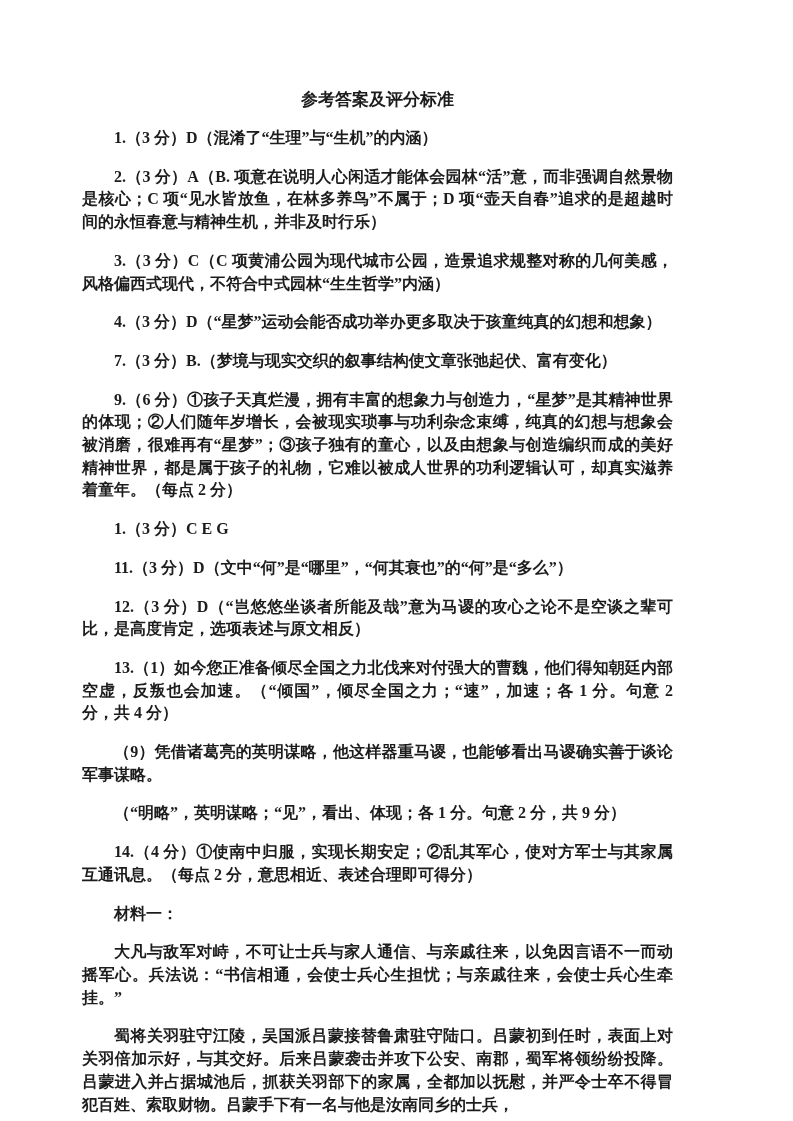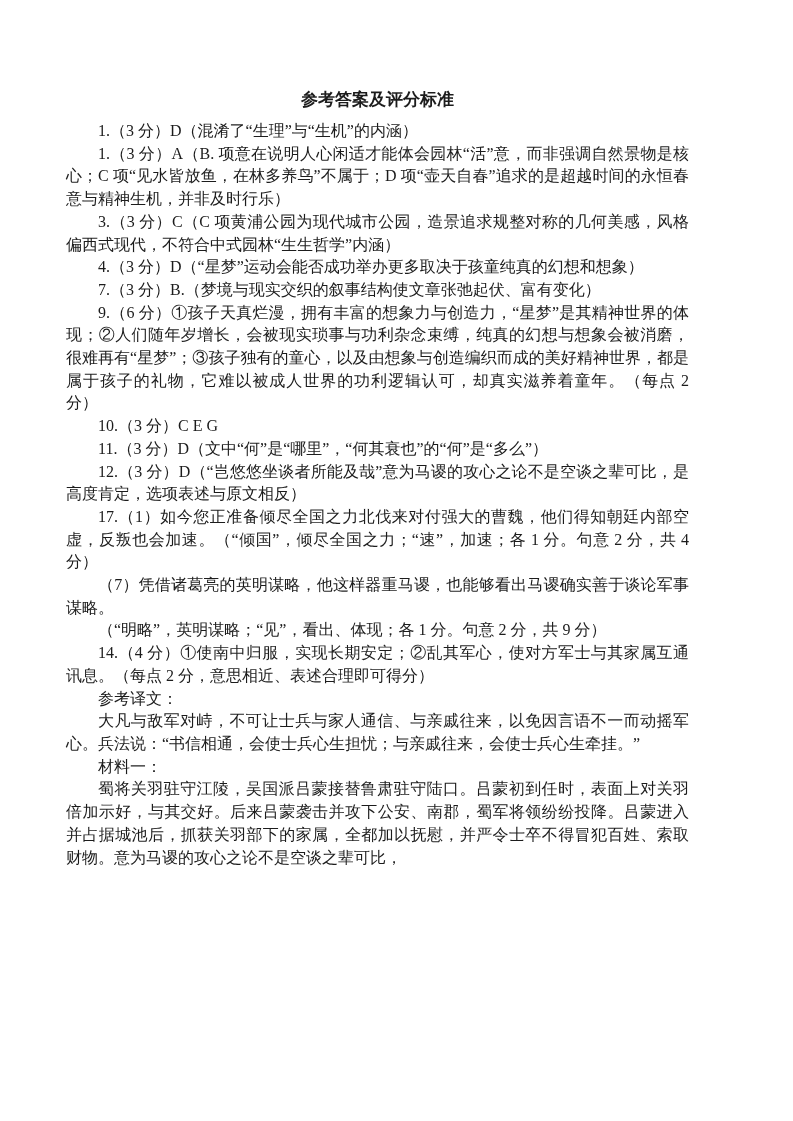--- a/index.html
+++ b/index.html
@@ -22,43 +22,43 @@
     overflow: hidden;
   }
   .doc-title {
     margin: 0 0 9px 0;
     text-align: center;
     font-size: 17px;
     font-weight: bold;
     line-height: 23px;
   }
   p.para {
-    margin: 0;
+    margin: 16px;
     text-indent: 2em;
     text-align: justify;
     text-justify: inter-ideograph;
     word-break: break-all;
+    font-weight: bold;
   }
 </style>
 </head>
 <body>
 
 <div class="page">
   <h1 class="doc-title">参考答案及评分标准</h1>
 
   <p class="para">1.（3 分）D（混淆了“生理”与“生机”的内涵）</p>
-  <p class="para">1.（3 分）A（B. 项意在说明人心闲适才能体会园林“活”意，而非强调自然景物是核心；C 项“见水皆放鱼，在林多养鸟”不属于；D 项“壶天自春”追求的是超越时间的永恒春意与精神生机，并非及时行乐）</p>
+  <p class="para">2.（3 分）A（B. 项意在说明人心闲适才能体会园林“活”意，而非强调自然景物是核心；C 项“见水皆放鱼，在林多养鸟”不属于；D 项“壶天自春”追求的是超越时间的永恒春意与精神生机，并非及时行乐）</p>
   <p class="para">3.（3 分）C（C 项黄浦公园为现代城市公园，造景追求规整对称的几何美感，风格偏西式现代，不符合中式园林“生生哲学”内涵）</p>
   <p class="para">4.（3 分）D（“星梦”运动会能否成功举办更多取决于孩童纯真的幻想和想象）</p>
   <p class="para">7.（3 分）B.（梦境与现实交织的叙事结构使文章张弛起伏、富有变化）</p>
   <p class="para">9.（6 分）①孩子天真烂漫，拥有丰富的想象力与创造力，“星梦”是其精神世界的体现；②人们随年岁增长，会被现实琐事与功利杂念束缚，纯真的幻想与想象会被消磨，很难再有“星梦”；③孩子独有的童心，以及由想象与创造编织而成的美好精神世界，都是属于孩子的礼物，它难以被成人世界的功利逻辑认可，却真实滋养着童年。（每点 2 分）</p>
-  <p class="para">10.（3 分）C E G</p>
+  <p class="para">1.（3 分）C E G</p>
   <p class="para">11.（3 分）D（文中“何”是“哪里”，“何其衰也”的“何”是“多么”）</p>
   <p class="para">12.（3 分）D（“岂悠悠坐谈者所能及哉”意为马谡的攻心之论不是空谈之辈可比，是高度肯定，选项表述与原文相反）</p>
-  <p class="para">17.（1）如今您正准备倾尽全国之力北伐来对付强大的曹魏，他们得知朝廷内部空虚，反叛也会加速。（“倾国”，倾尽全国之力；“速”，加速；各 1 分。句意 2 分，共 4 分）</p>
-  <p class="para">（7）凭借诸葛亮的英明谋略，他这样器重马谡，也能够看出马谡确实善于谈论军事谋略。</p>
+  <p class="para">13.（1）如今您正准备倾尽全国之力北伐来对付强大的曹魏，他们得知朝廷内部空虚，反叛也会加速。（“倾国”，倾尽全国之力；“速”，加速；各 1 分。句意 2 分，共 4 分）</p>
+  <p class="para">（9）凭借诸葛亮的英明谋略，他这样器重马谡，也能够看出马谡确实善于谈论军事谋略。</p>
   <p class="para">（“明略”，英明谋略；“见”，看出、体现；各 1 分。句意 2 分，共 9 分）</p>
   <p class="para">14.（4 分）①使南中归服，实现长期安定；②乱其军心，使对方军士与其家属互通讯息。（每点 2 分，意思相近、表述合理即可得分）</p>
-  <p class="para">参考译文：</p>
+  <p class="para">材料一：</p>
   <p class="para">大凡与敌军对峙，不可让士兵与家人通信、与亲戚往来，以免因言语不一而动摇军心。兵法说：“书信相通，会使士兵心生担忧；与亲戚往来，会使士兵心生牵挂。”</p>
-  <p class="para">材料一：</p>
-  <p class="para">蜀将关羽驻守江陵，吴国派吕蒙接替鲁肃驻守陆口。吕蒙初到任时，表面上对关羽倍加示好，与其交好。后来吕蒙袭击并攻下公安、南郡，蜀军将领纷纷投降。吕蒙进入并占据城池后，抓获关羽部下的家属，全都加以抚慰，并严令士卒不得冒犯百姓、索取财物。意为马谡的攻心之论不是空谈之辈可比，</p>
+  <p class="para">蜀将关羽驻守江陵，吴国派吕蒙接替鲁肃驻守陆口。吕蒙初到任时，表面上对关羽倍加示好，与其交好。后来吕蒙袭击并攻下公安、南郡，蜀军将领纷纷投降。吕蒙进入并占据城池后，抓获关羽部下的家属，全都加以抚慰，并严令士卒不得冒犯百姓、索取财物。吕蒙手下有一名与他是汝南同乡的士兵，</p>
 </div>
 
 </body></html>

